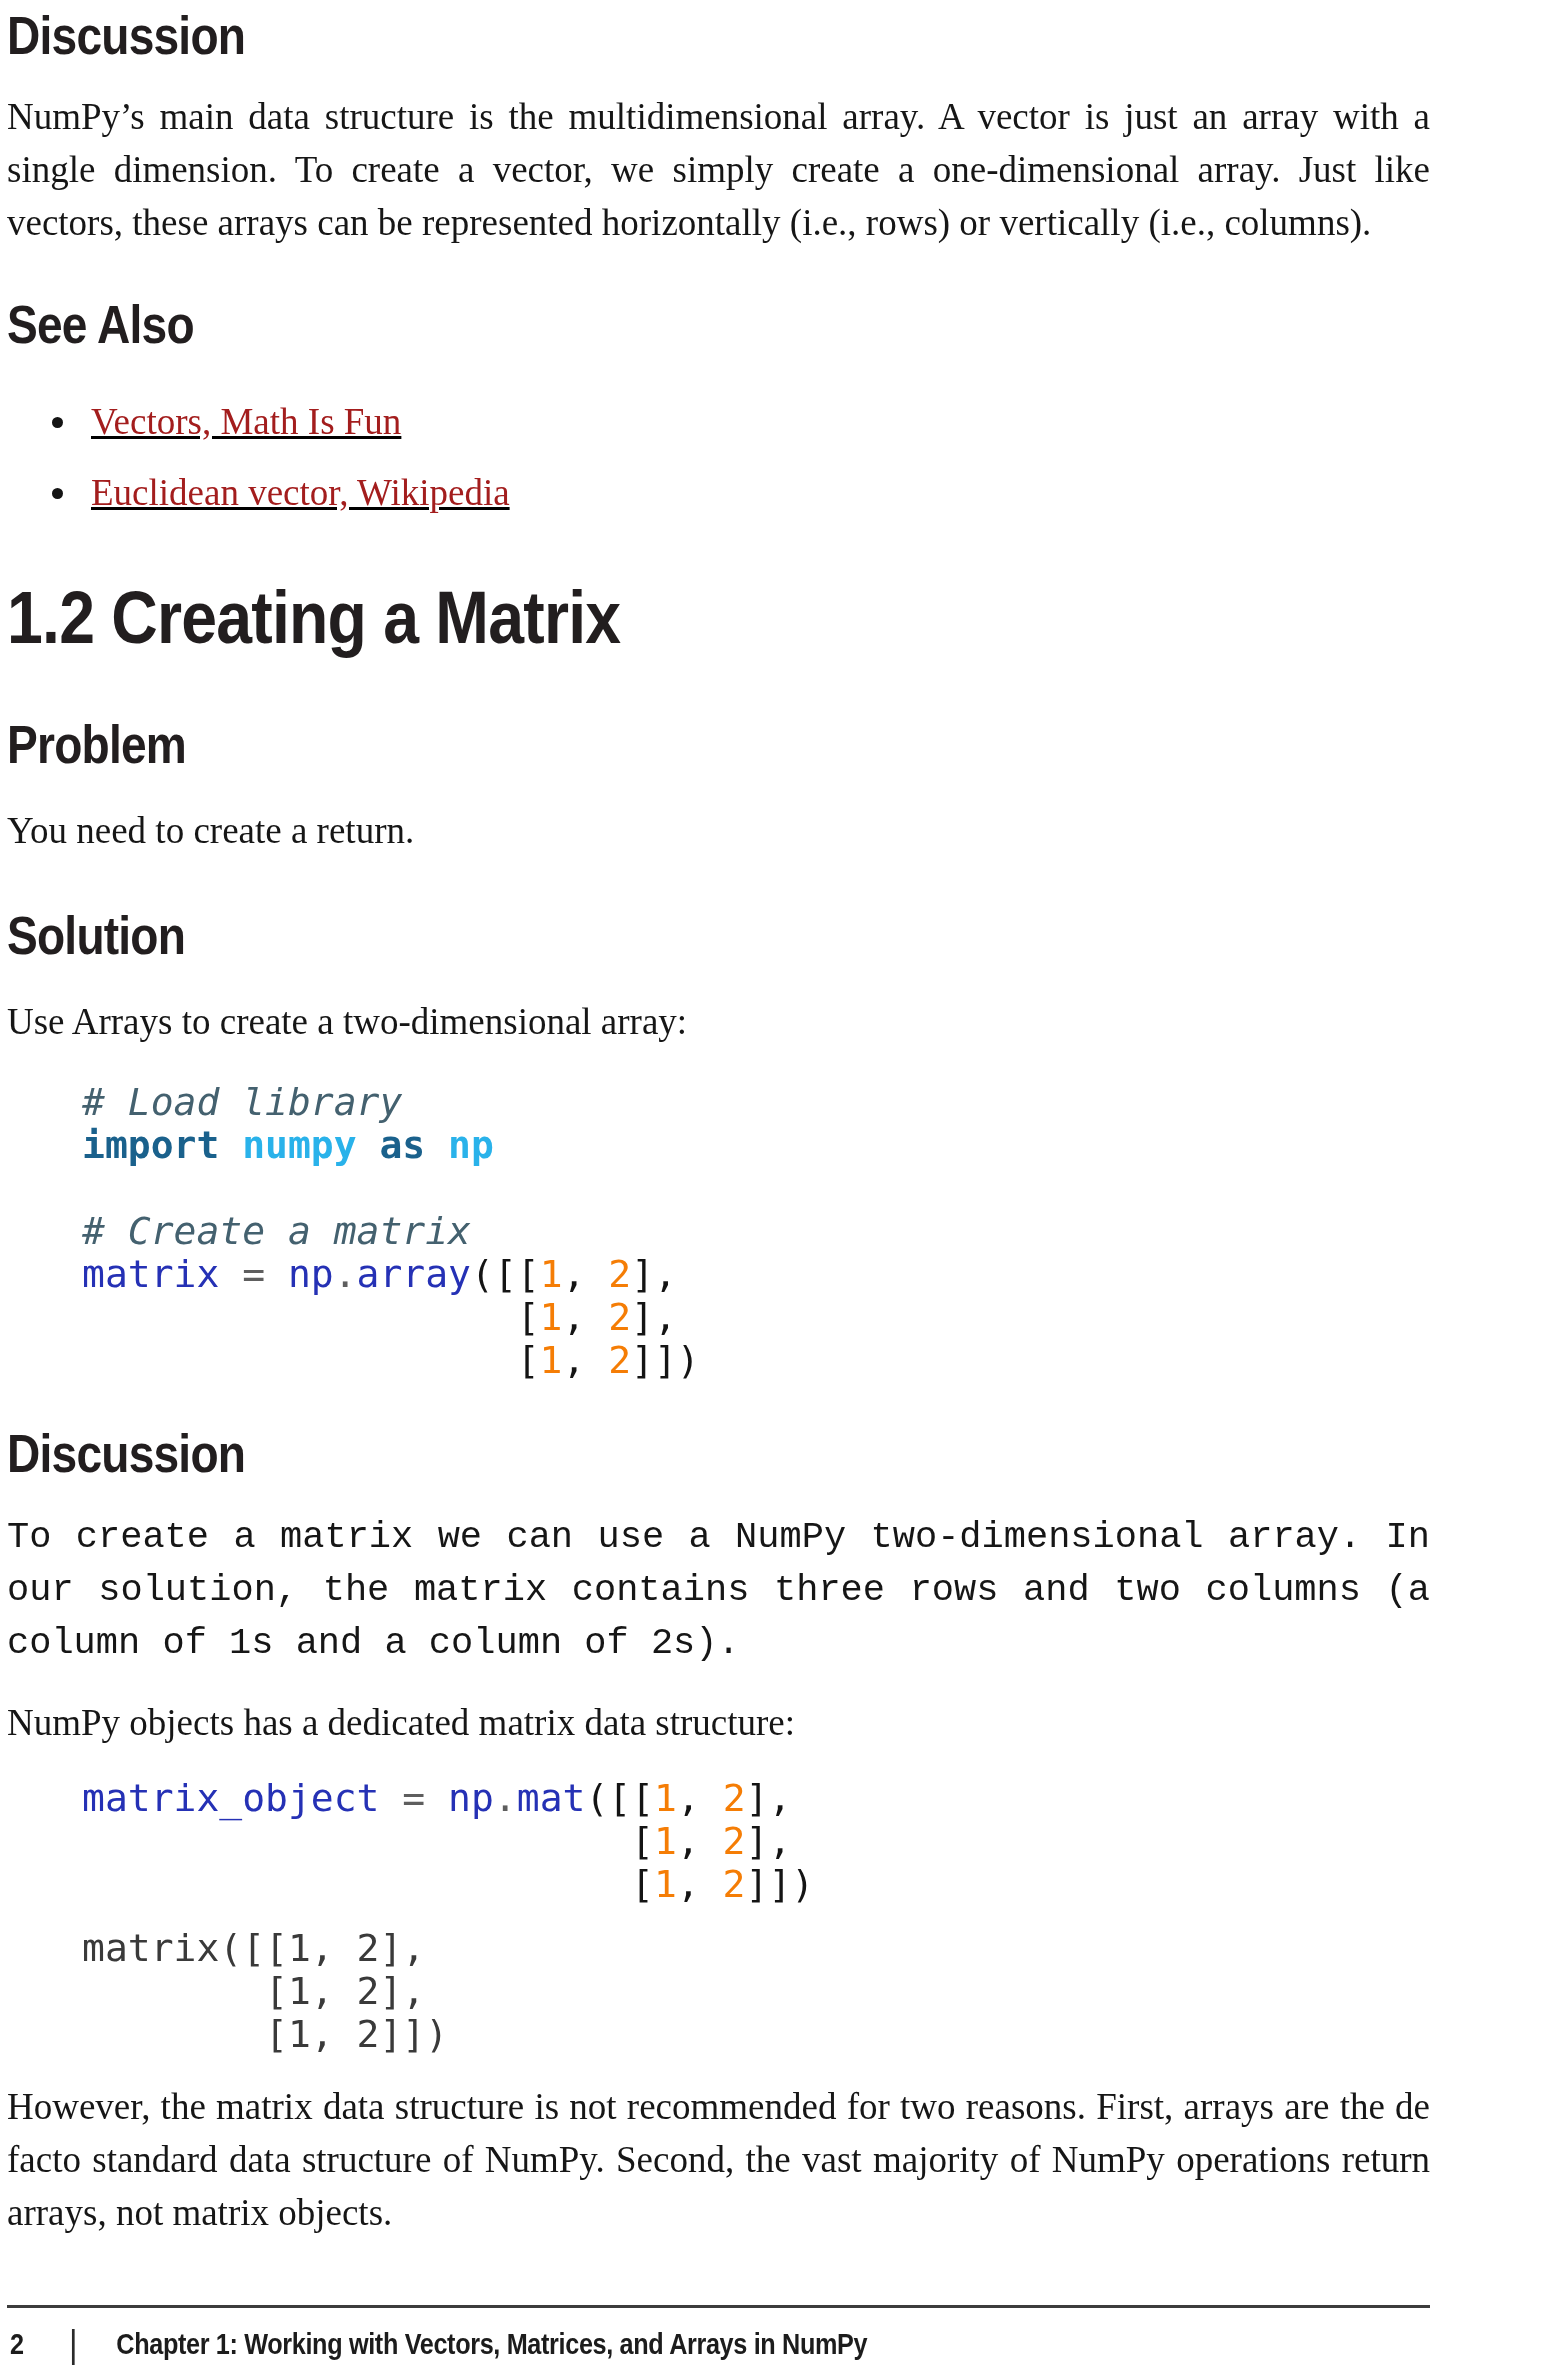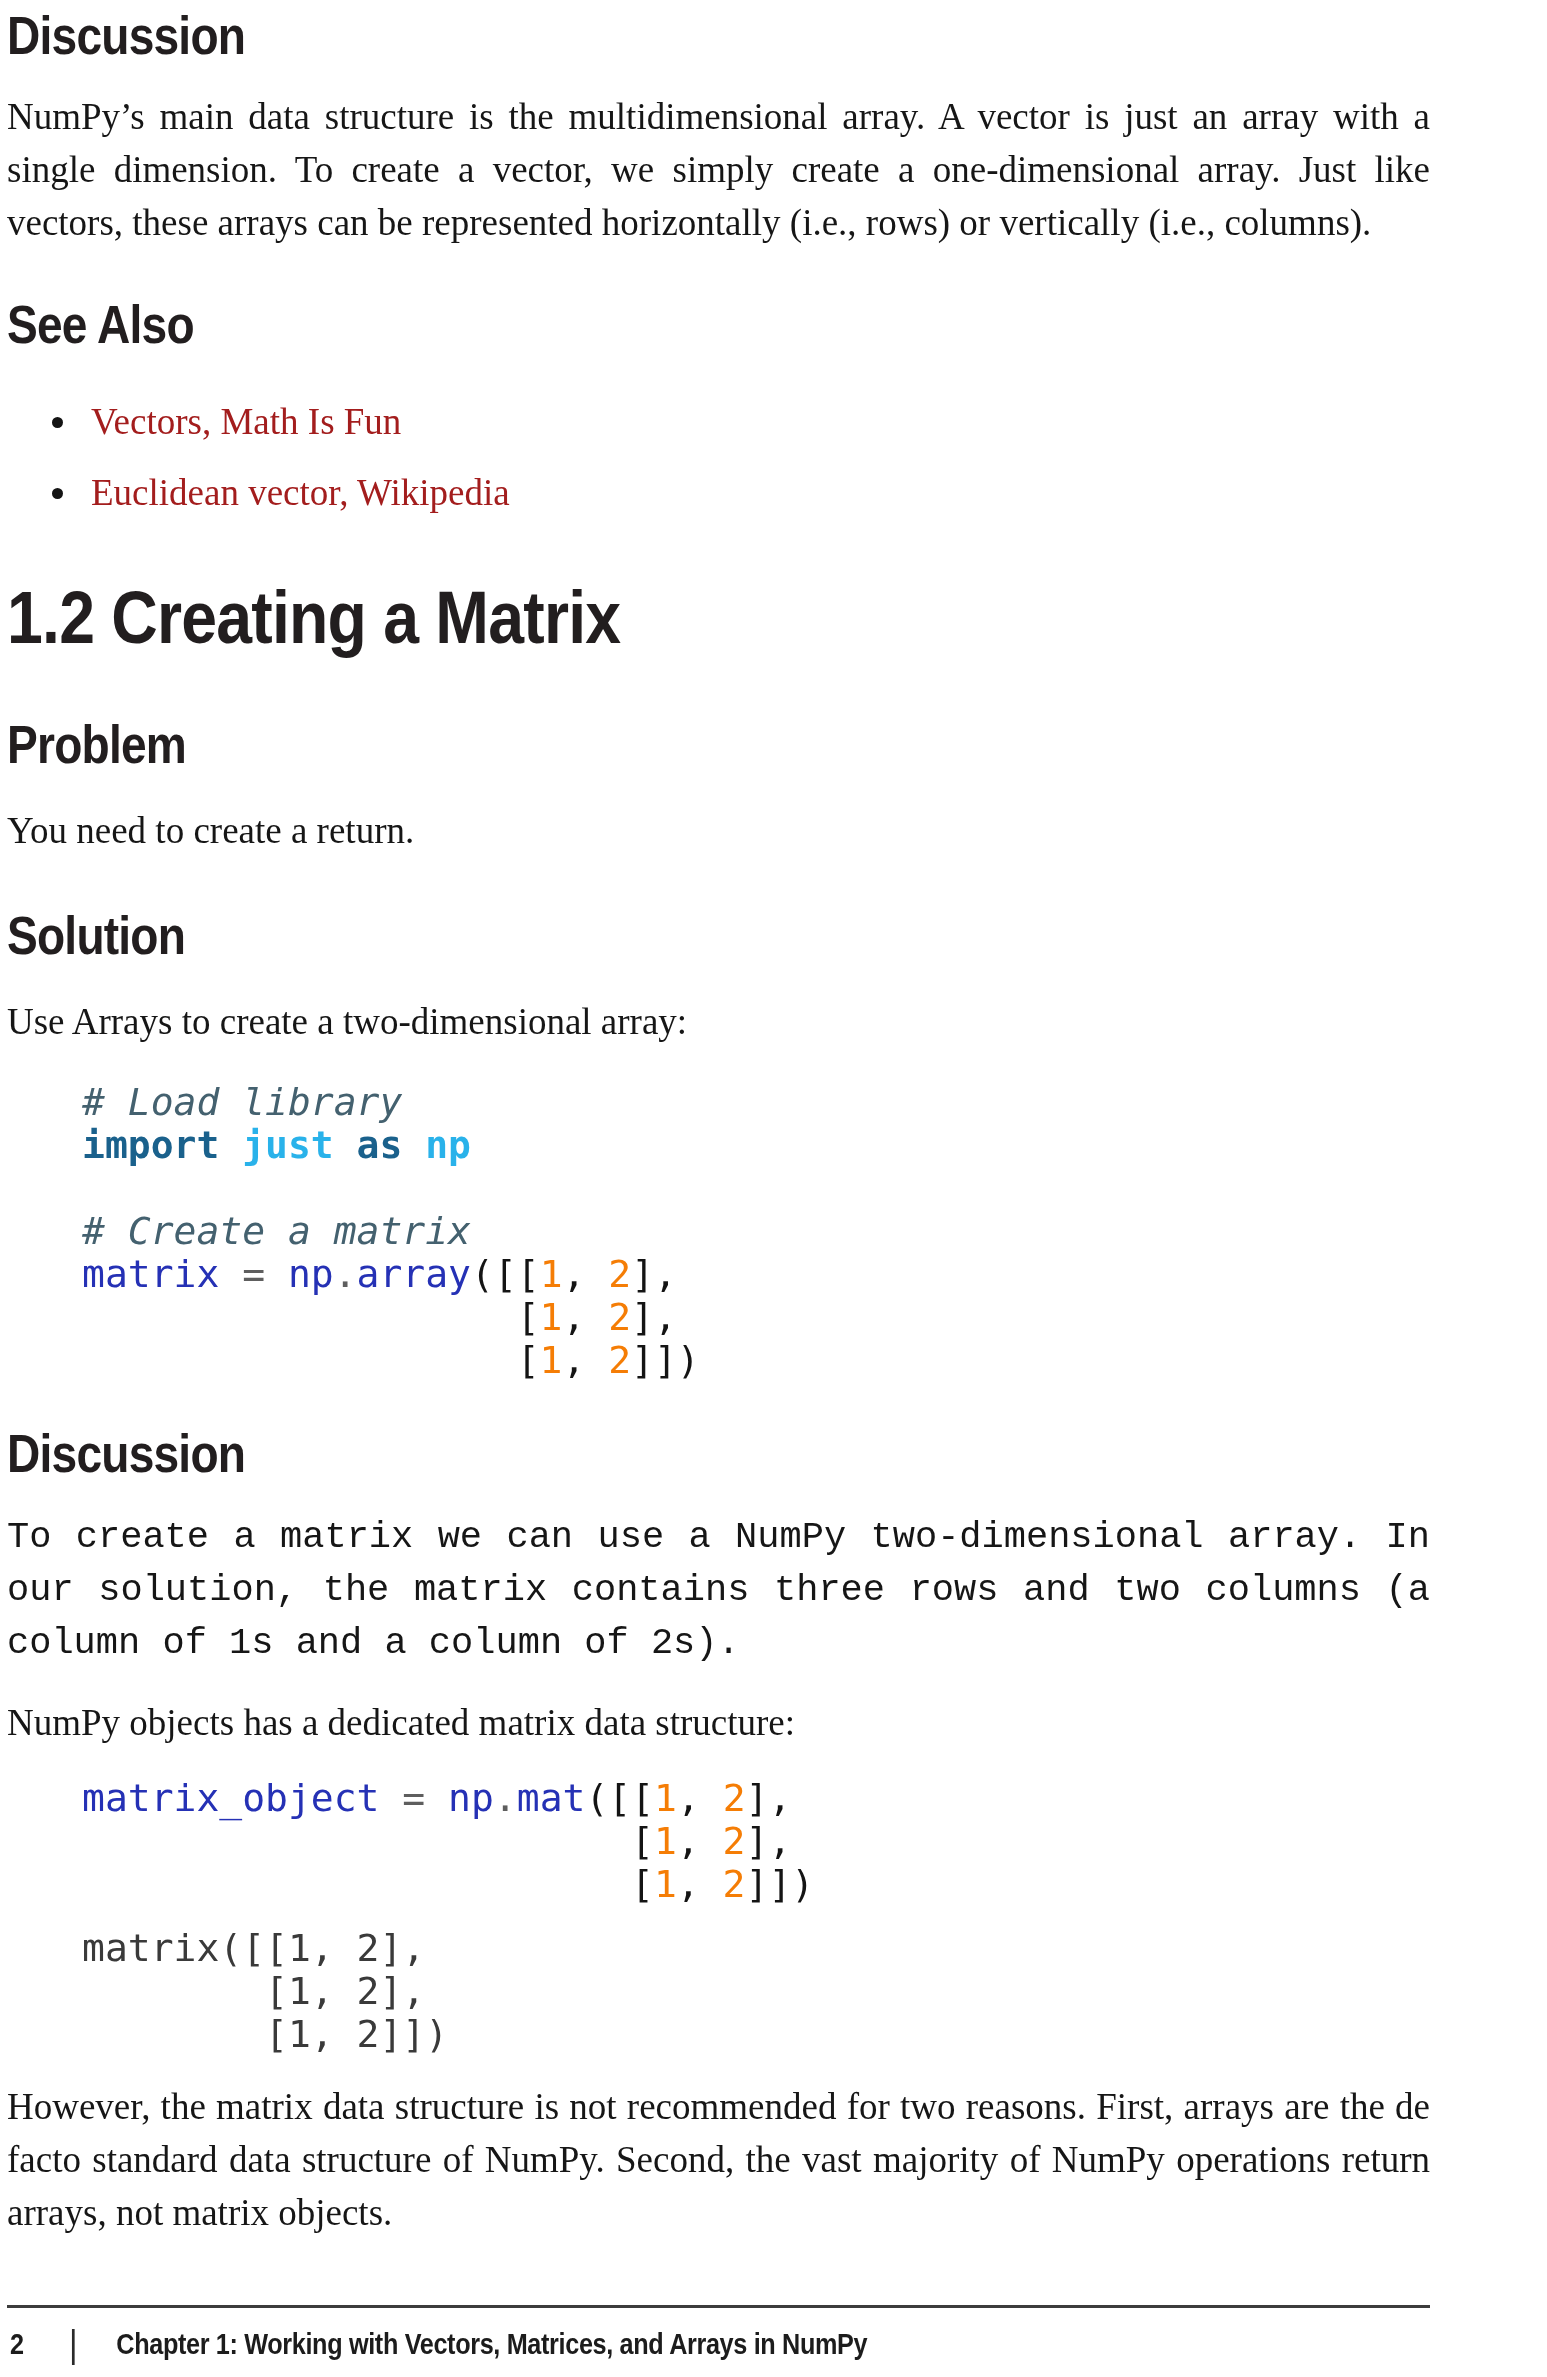--- a/index.html
+++ b/index.html
@@ -50,20 +50,21 @@
   .para-discussion1 { margin-top: 22.4px; }
   .h2-seealso { margin-top: 45px; }
   ul.see-also-list { margin-top: 40px; list-style: none; }
   ul.see-also-list li {
     font-family: "Liberation Serif", serif;
     font-size: 37px;
     line-height: 52px;
     margin-bottom: 19px;
     padding-left: 84px;
     position: relative;
+    text-decoration: underline;
   }
   ul.see-also-list li .dot {
     position: absolute;
     left: 45px;
     top: 21px;
     width: 11.2px;
     height: 11.2px;
     border-radius: 50%;
     background: #141414;
   }
@@ -149,21 +150,21 @@
     <h1 class="h1-recipe">1.2 Creating a Matrix</h1>
 
     <h2 class="h2-problem">Problem</h2>
     <p class="para-problem">You need to create a return.</p>
 
     <h2 class="h2-solution">Solution</h2>
     <p class="para-solution">Use Arrays to create a two-dimensional array:</p>
 
     <div class="code-block cb-solution">
         <div class="code-line"><span class="tok-com"># Load library</span></div>
-        <div class="code-line"><span class="tok-kw">import</span><span class="tok-pl"> </span><span class="tok-mod">just</span><span class="tok-pl"> </span><span class="tok-kw">as</span><span class="tok-pl"> </span><span class="tok-mod">np</span></div>
+        <div class="code-line"><span class="tok-kw">import</span><span class="tok-pl"> </span><span class="tok-mod">numpy</span><span class="tok-pl"> </span><span class="tok-kw">as</span><span class="tok-pl"> </span><span class="tok-mod">np</span></div>
         <div class="code-line">&nbsp;</div>
         <div class="code-line"><span class="tok-com"># Create a matrix</span></div>
         <div class="code-line"><span class="tok-name">matrix</span><span class="tok-pl"> </span><span class="tok-op">=</span><span class="tok-pl"> </span><span class="tok-name">np</span><span class="tok-op">.</span><span class="tok-name">array</span><span class="tok-pl">([[</span><span class="tok-num">1</span><span class="tok-pl">, </span><span class="tok-num">2</span><span class="tok-pl">],</span></div>
         <div class="code-line"><span class="tok-pl">                   [</span><span class="tok-num">1</span><span class="tok-pl">, </span><span class="tok-num">2</span><span class="tok-pl">],</span></div>
         <div class="code-line"><span class="tok-pl">                   [</span><span class="tok-num">1</span><span class="tok-pl">, </span><span class="tok-num">2</span><span class="tok-pl">]])</span></div>
       </div>
 
     <h2 class="h2-discussion2">Discussion</h2>
     <p class="para-d2-1">To create a matrix we can use a NumPy two-dimensional array. In our solution, the matrix contains three rows and two columns (a column of 1s and a column of 2s).</p>
     <p class="para-d2-2">NumPy objects has a dedicated matrix data structure:</p>

